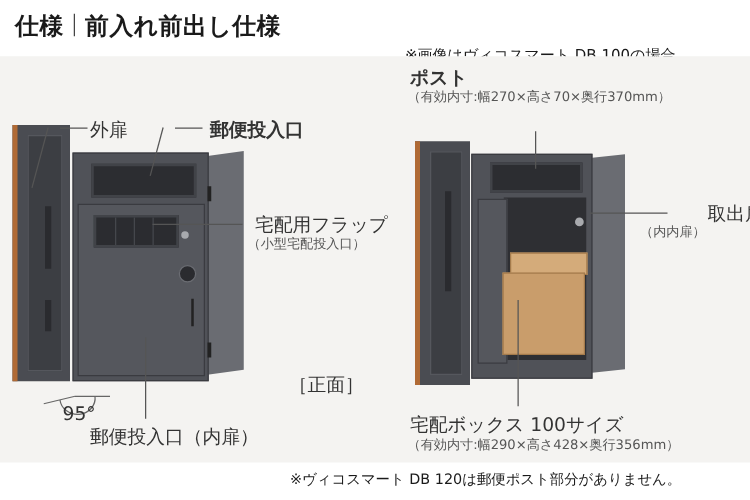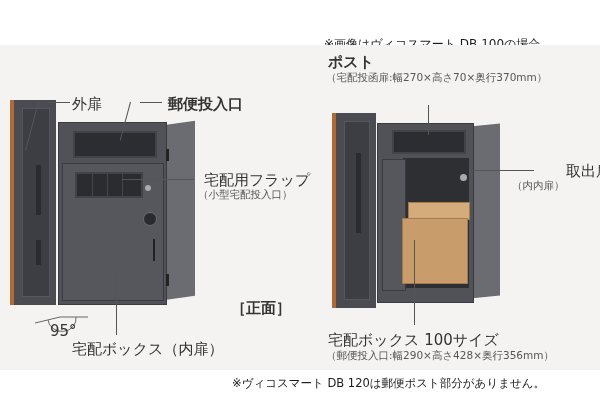--- a/index.html
+++ b/index.html
@@ -51,20 +51,23 @@
   .inner-door { position: absolute; background: #55575d; border: 1px solid #3a3b40; }
   .cavity { position: absolute; background: #2e2f33; }
   .box { position: absolute; background: #c99d6b; border: 1px solid #a47b4c; }
   .box.top { background: #d4ab7a; }
   .arc { position: absolute; }
 </style>
 </head>
 <body>
 
 <div class="header">
+  <div class="title">
+    <span>仕様</span><span class="sep"></span><span>前入れ前出し仕様</span>
+  </div>
   <div class="note-top">※画像はヴィコスマート DB 100の場合</div>
 </div>
 
 <div class="panel">
 
   <div>
 
     <div class="door-outer" style="left:10px; top:55px; width:42px; height:205px;">
       <div class="inner"></div>
       <div class="bar" style="left:22px; top:65px; width:5px; height:50px;"></div>
@@ -102,47 +105,47 @@
 
     <div class="leader" style="left:140px; top:57px; width:22px; height:1px;"></div>
     <div class="leader" style="left:130px; top:57px; width:1px; height:40px; transform:rotate(15deg); transform-origin:top;"></div>
     <div class="label" style="left:168px; top:50px;font-weight:bold;">郵便投入口</div>
 
     <div class="leader" style="left:122px; top:134px; width:72px; height:1px;"></div>
     <div class="label" style="left:204px; top:126px;">宅配用フラップ</div>
     <div class="label sub" style="left:198px; top:143px;">（小型宅配投入口）</div>
 
     <div class="leader" style="left:116px; top:225px; width:1px; height:65px;"></div>
-    <div class="label" style="left:72px; top:295px;">宅配ボックス（内扉）</div>
+    <div class="label" style="left:72px; top:295px;">郵便投入口（内扉）</div>
 
-    <div class="label" style="left:231px; top:254px;font-weight:bold;">［正面］</div>
+    <div class="label" style="left:231px; top:254px;">［正面］</div>
   </div>
 
   <div>
     <div class="door-outer" style="left:332px; top:68px; width:40px; height:195px;">
       <div class="inner"></div>
       <div class="bar" style="left:20px; top:40px; width:5px; height:80px;"></div>
     </div>
     <div class="cab-side" style="left:470px; top:80px; width:30px; height:172px; transform:skewY(-6deg);"></div>
     <div class="cab-front" style="left:377px; top:78px; width:95px; height:178px;">
       <div class="post-slot" style="left:14px; top:6px; width:70px; height:20px;"></div>
       <div class="cavity" style="left:25px; top:34px; width:66px; height:130px;"></div>
       <div class="inner-door" style="left:4px; top:35px; width:22px; height:130px;"></div>
       <div class="box top" style="left:30px; top:78px; width:60px; height:16px;"></div>
       <div class="box" style="left:24px; top:94px; width:64px; height:64px;"></div>
       <div class="lock" style="left:82px; top:50px; width:7px; height:7px;"></div>
     </div>
 
     <div class="leader" style="left:428px; top:60px; width:1px; height:30px;"></div>
     <div class="label" style="left:328px; top:8px; font-weight:600;">ポスト</div>
-    <div class="label sub" style="left:326px; top:26px;">（宅配投函扉:幅270×高さ70×奥行370mm）</div>
+    <div class="label sub" style="left:326px; top:26px;">（有効内寸:幅270×高さ70×奥行370mm）</div>
 
     <div class="leader" style="left:472px; top:125px; width:62px; height:1px;"></div>
     <div class="label" style="left:566px; top:117px; font-weight:400;">取出扉</div>
     <div class="label sub" style="left:512px; top:134px;">（内内扉）</div>
 
     <div class="leader" style="left:414px; top:195px; width:1px; height:85px;"></div>
     <div class="label" style="left:328px; top:286px; font-weight:400;">宅配ボックス 100サイズ</div>
-    <div class="label sub" style="left:326px; top:304px;">（郵便投入口:幅290×高さ428×奥行356mm）</div>
+    <div class="label sub" style="left:326px; top:304px;">（有効内寸:幅290×高さ428×奥行356mm）</div>
   </div>
 </div>
 
 <div class="footer-note">※ヴィコスマート DB 120は郵便ポスト部分がありません。</div>
 
 </body></html>

